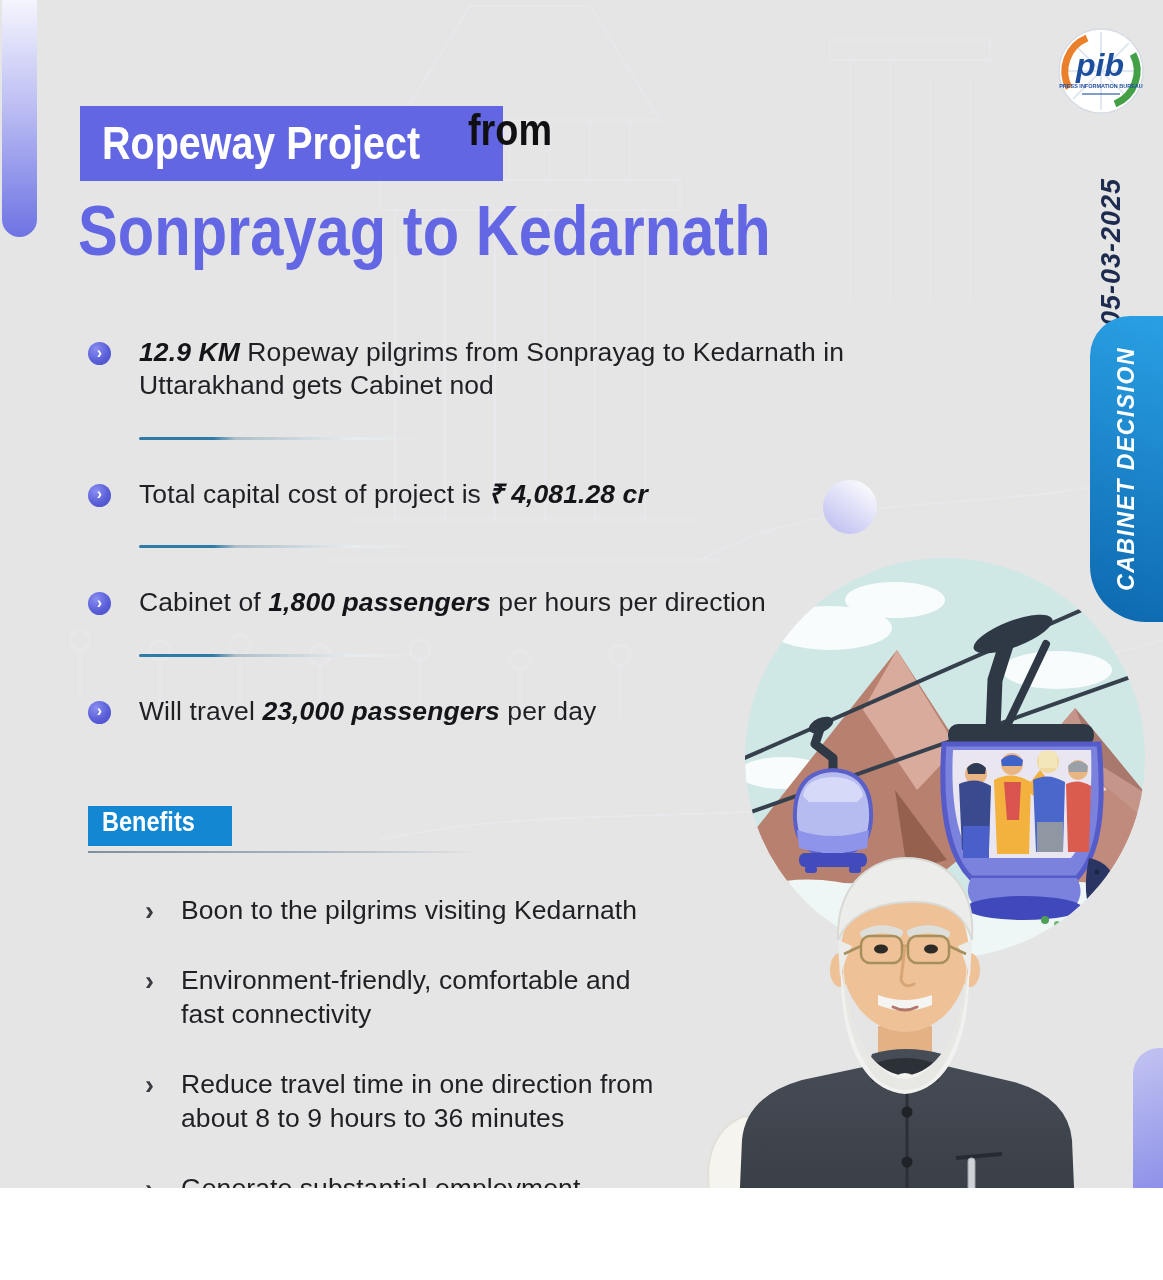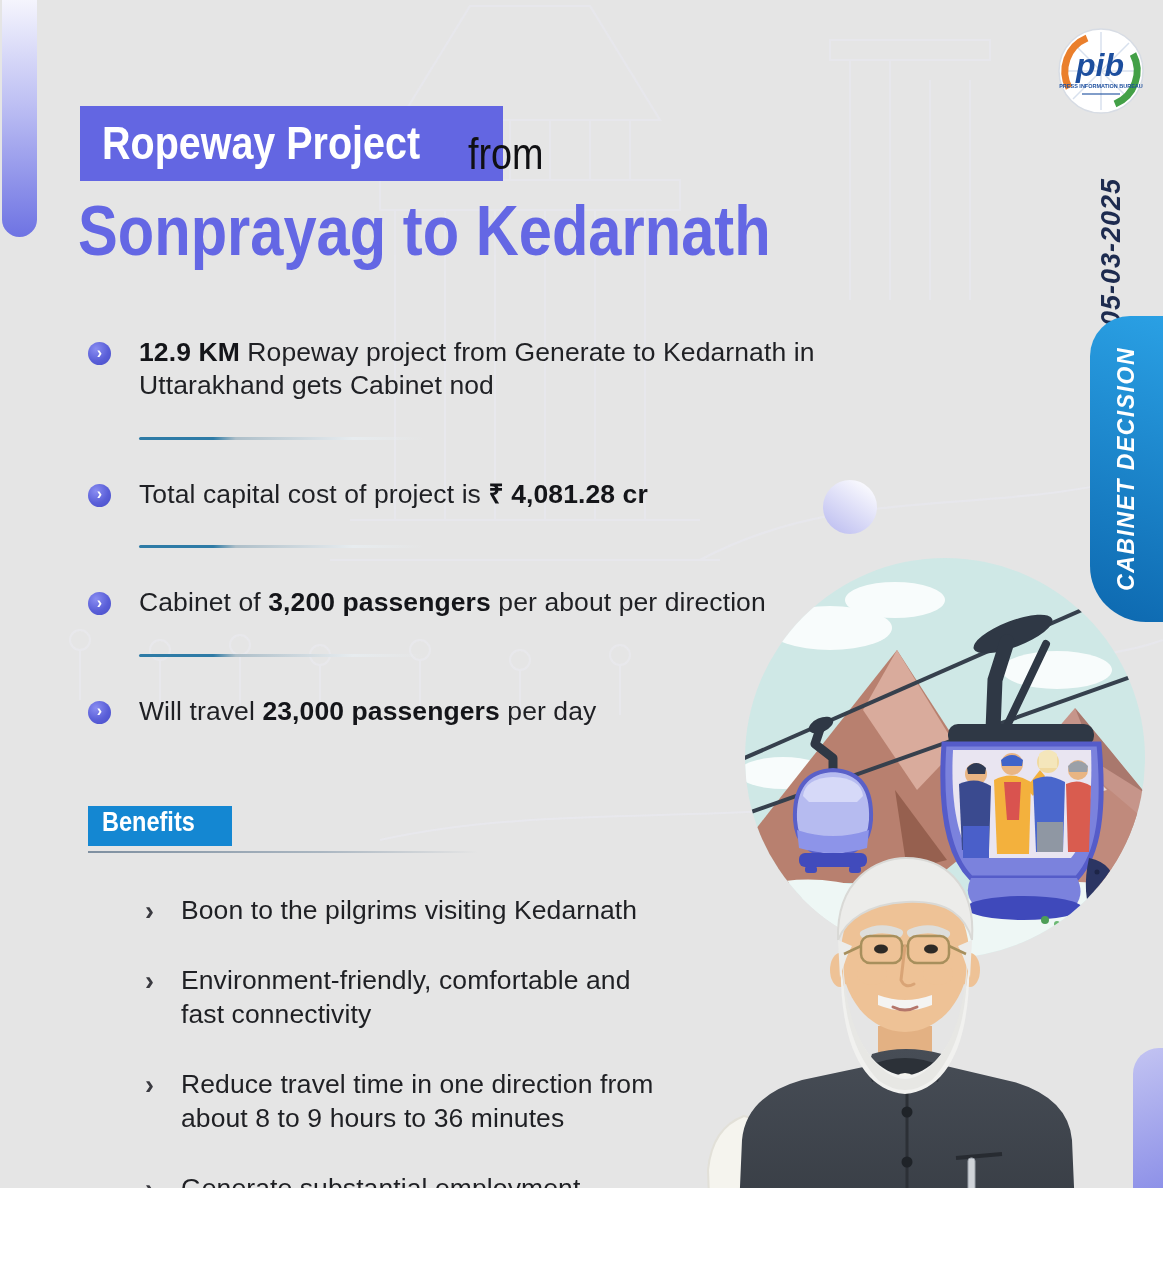--- a/index.html
+++ b/index.html
@@ -22,32 +22,32 @@
   .cabinet-tab{left:1090px;top:316px;width:73px;height:306px;border-radius:40px 0 0 56px;
     background:linear-gradient(200deg,#2aa0e4 0%,#0d68af 100%);
     display:flex;align-items:center;justify-content:center;}
   .cabinet-tab span{writing-mode:vertical-rl;transform:rotate(180deg);color:#ffffff;
     font-size:23px;font-weight:700;font-style:italic;letter-spacing:1.5px;}
 
   
   .condensed{display:inline-block;transform:scaleX(.84);transform-origin:left center;white-space:nowrap;}
   .title-box{left:80px;top:106px;background:#6366e2;padding:9px 22px 11px 22px;}
   .title-box span{color:#ffffff;font-size:47px;font-weight:700;}
-  .title-from{left:468px;top:128px;font-size:45px;font-weight:400;color:#101013;}
+  .title-from{left:468px;top:104px;font-size:45px;font-weight:700;color:#101013;}
   .subtitle{left:78px;top:190px;font-size:71px;font-weight:700;color:#6467e4;}
 
   
   .facts{left:88px;top:336px;width:830px;}
   .fact{display:flex;gap:28px;align-items:flex-start;}
   .fact-icon{flex:none;width:23px;height:23px;margin-top:6px;border-radius:50%;
     background:radial-gradient(circle at 35% 30%,#8a8ef2 0%,#5a5fd8 55%,#474cc9 100%);
     color:#fff;display:flex;align-items:center;justify-content:center;
     font-size:16px;font-weight:700;line-height:1;padding-bottom:2px;box-sizing:border-box;}
   .fact p{margin:0;font-size:26.5px;line-height:1.26;color:#1f2024;letter-spacing:.1px;}
-  .fact p b{font-weight:700;color:#141519;}
+  .fact p b{font-weight:700;color:#141519;font-style:italic;}
   .fact:nth-of-type(1) p{max-width:745px;}
   .fact:nth-of-type(3) p{max-width:548px;text-align:center;}
   .divider{height:3px;width:285px;margin:34px 0 38px 51px;border-radius:2px;
     background:linear-gradient(to right,#2e7ba6 0%,#2e7ba6 26%,#aebfc9 34%,#e7ecef 75%,rgba(238,241,243,0) 100%);}
 
   
   .benefits-badge{left:88px;top:806px;background:#1487d2;padding:0 20px 8px 14px;}
   .benefits-badge span{color:#fff;font-size:28px;font-weight:700;}
   .benefits-rule{left:88px;top:851px;width:390px;height:2px;
     background:linear-gradient(to right,#7e8fa0 0%,#aab6c1 60%,rgba(200,208,216,0) 100%);}
@@ -129,31 +129,31 @@
   <div class="abs title-from">
     <span class="condensed">from</span>
   </div>
   <div class="abs subtitle">
     <span class="condensed">Sonprayag to Kedarnath</span>
   </div>
 
   <div class="abs facts">
       <div class="fact">
         <span class="fact-icon">›</span>
-        <p><b>12.9 KM</b><span> Ropeway project from Generate to Kedarnath in Uttarakhand gets Cabinet nod</span></p>
+        <p><b>12.9 KM</b><span> Ropeway pilgrims from Sonprayag to Kedarnath in Uttarakhand gets Cabinet nod</span></p>
       </div>
       <div class="divider"></div>
       <div class="fact">
         <span class="fact-icon">›</span>
         <p><span>Total capital cost of project is </span><b>₹ 4,081.28 cr</b></p>
       </div>
       <div class="divider"></div>
       <div class="fact">
         <span class="fact-icon">›</span>
-        <p><span>Cabinet of </span><b>3,200 passengers</b><span> per about per direction</span></p>
+        <p><span>Cabinet of </span><b>1,800 passengers</b><span> per hours per direction</span></p>
       </div>
       <div class="divider"></div>
       <div class="fact">
         <span class="fact-icon">›</span>
         <p><span>Will travel </span><b>23,000 passengers</b><span> per day</span></p>
       </div>
     </div>
 
   <div class="abs benefits-badge">
     <span class="condensed">Benefits</span>

